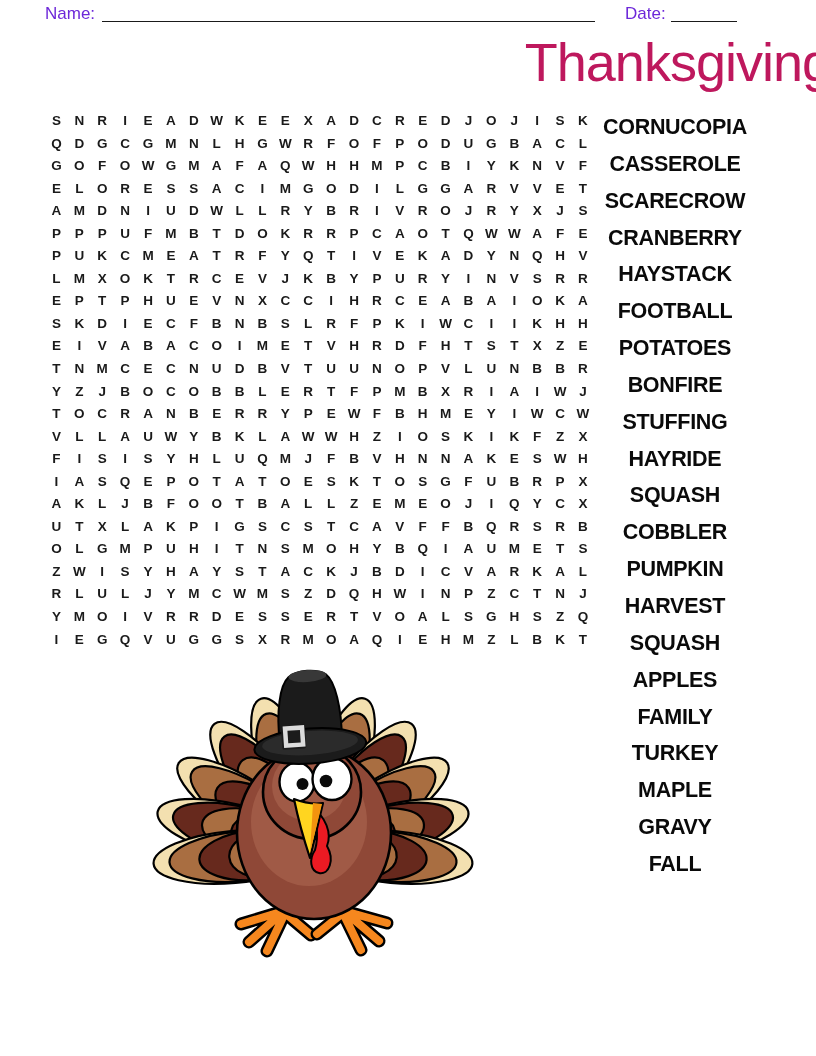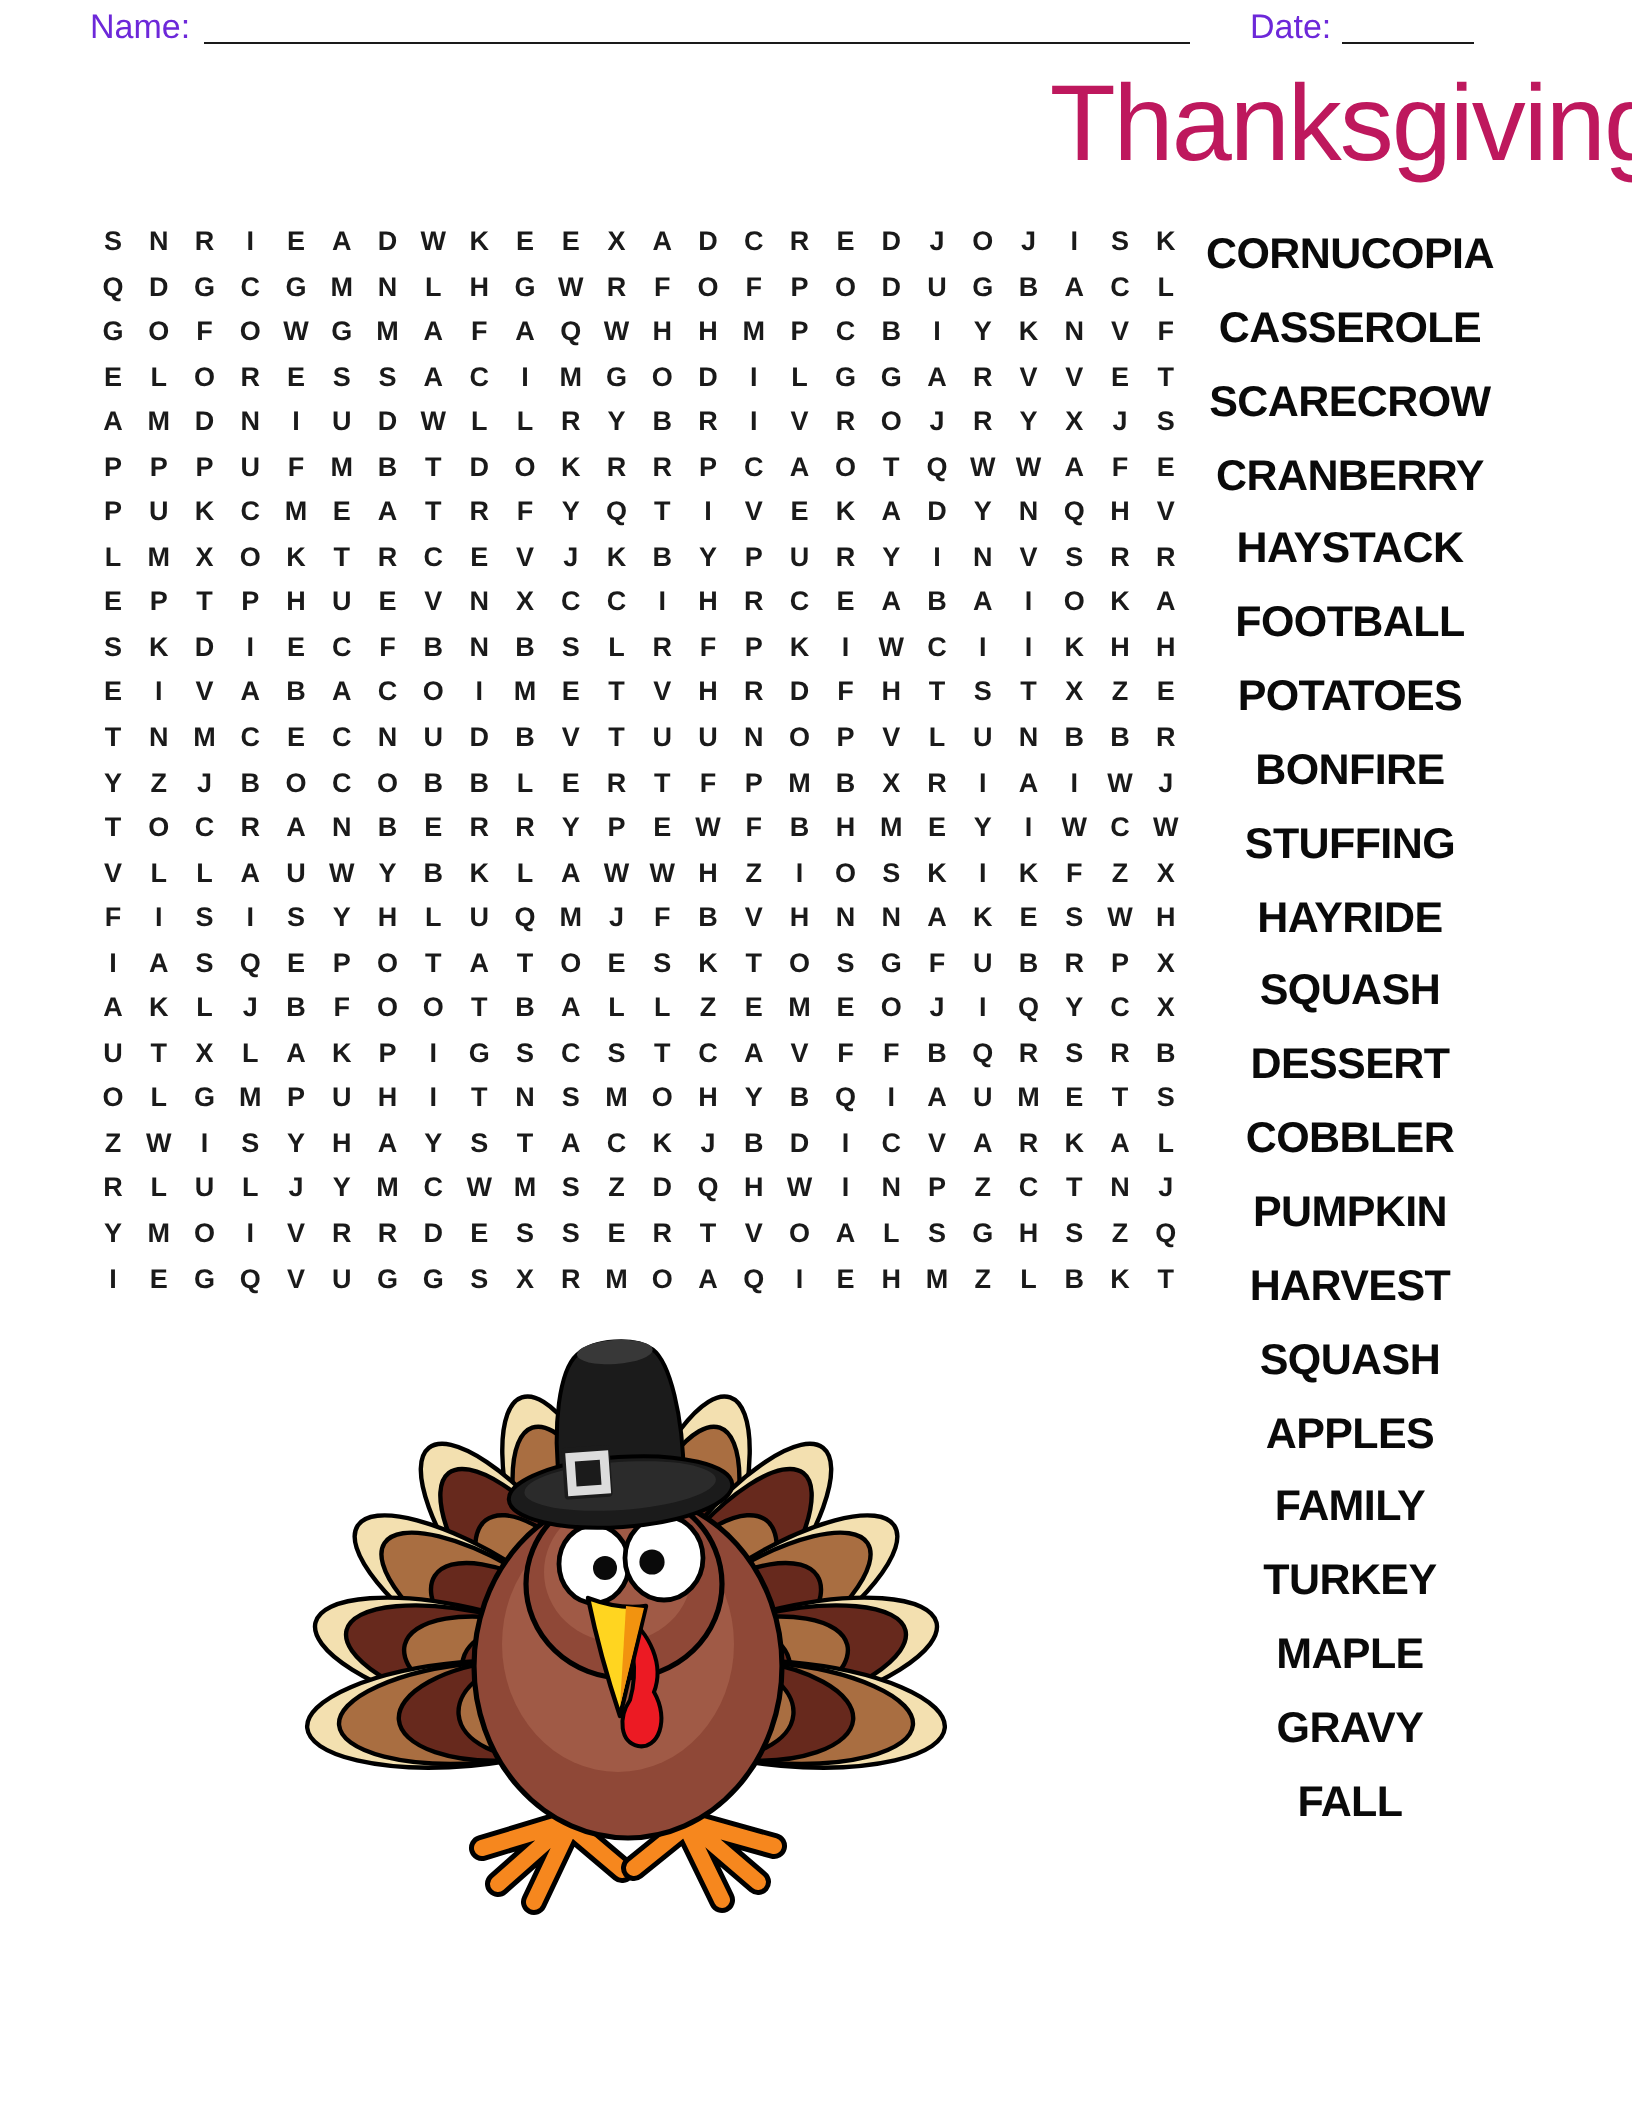--- a/index.html
+++ b/index.html
@@ -690,21 +690,20 @@
     <div class="word">CASSEROLE</div>
     <div class="word">SCARECROW</div>
     <div class="word">CRANBERRY</div>
     <div class="word">HAYSTACK</div>
     <div class="word">FOOTBALL</div>
     <div class="word">POTATOES</div>
     <div class="word">BONFIRE</div>
     <div class="word">STUFFING</div>
     <div class="word">HAYRIDE</div>
     <div class="word">SQUASH</div>
-    <div class="word">DESSERT</div>
     <div class="word">COBBLER</div>
     <div class="word">PUMPKIN</div>
     <div class="word">HARVEST</div>
     <div class="word">SQUASH</div>
     <div class="word">APPLES</div>
     <div class="word">FAMILY</div>
     <div class="word">TURKEY</div>
     <div class="word">MAPLE</div>
     <div class="word">GRAVY</div>
     <div class="word">FALL</div>

